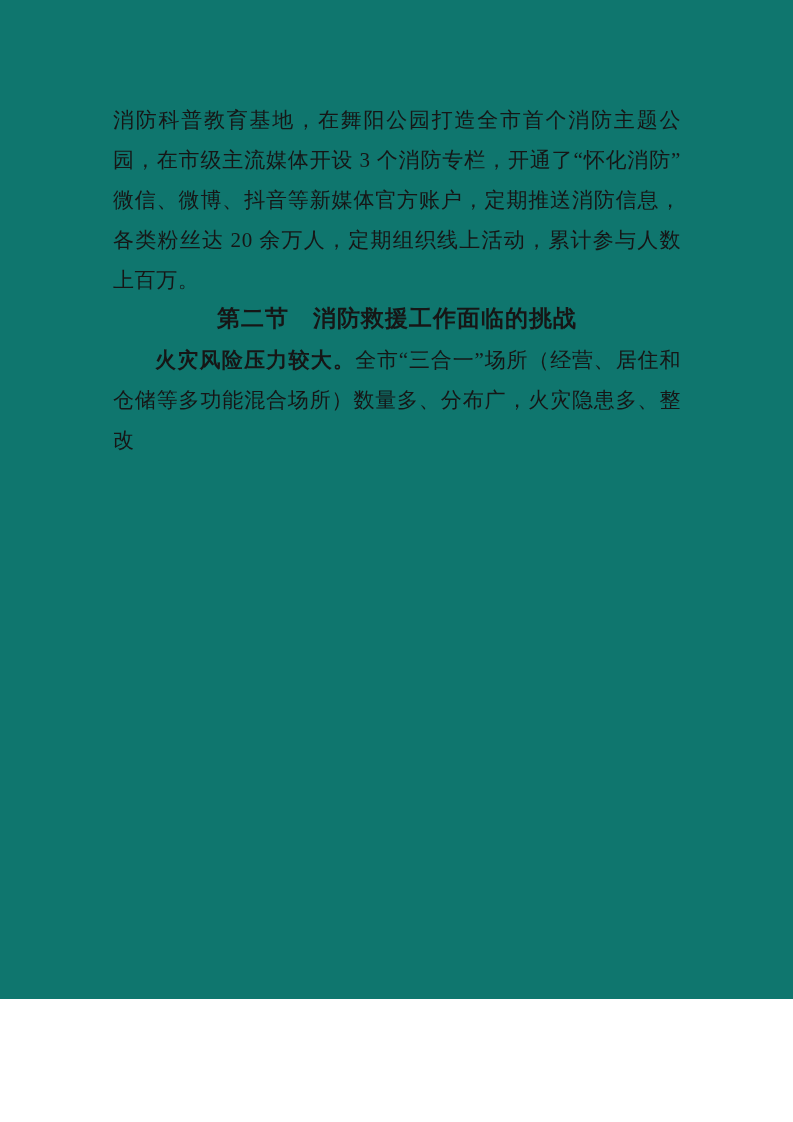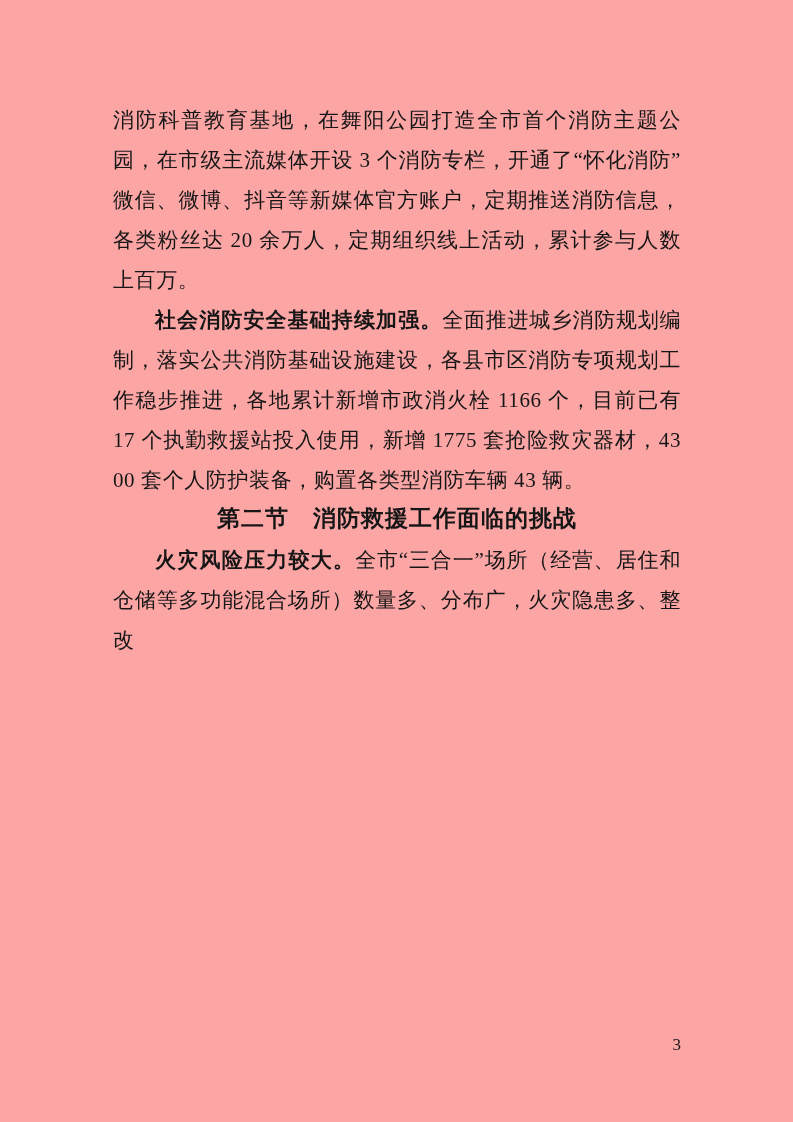--- a/index.html
+++ b/index.html
@@ -3,22 +3,22 @@
 <meta charset="utf-8">
 <style>
   html, body {
     margin: 0;
     padding: 0;
     background: #ffffff;
   }
   .page {
     position: relative;
     width: 793px;
-    height: 1122px;
-    background: #fca5a5;
+    height: 999px;
+    background: #0f766e;
     overflow: hidden;
     font-family: "Liberation Serif", "DejaVu Serif", serif;
     color: #161616;
   }
   .content {
     position: absolute;
     left: 113px;
     top: 100px;
     width: 568px;
   }
@@ -58,18 +58,17 @@
     line-height: 22px;
     color: #1a1a1a;
   }
 </style>
 </head>
 <body>
 
 <div class="page">
   <div class="content" id="content">
       <p class="para no-indent"><span class="body-text">消防科普教育基地，在舞阳公园打造全市首个消防主题公园，在市级主流媒体开设 3 个消防专栏，开通了“怀化消防”微信、微博、抖音等新媒体官方账户，定期推送消防信息，各类粉丝达 20 余万人，定期组织线上活动，累计参与人数上百万。</span></p>
-      <p class="para"><span class="lead">社会消防安全基础持续加强。</span><span class="body-text">全面推进城乡消防规划编制，落实公共消防基础设施建设，各县市区消防专项规划工作稳步推进，各地累计新增市政消火栓 1166 个，目前已有 17 个执勤救援站投入使用，新增 1775 套抢险救灾器材，4300 套个人防护装备，购置各类型消防车辆 43 辆。</span></p>
       <div class="heading">第二节　消防救援工作面临的挑战</div>
       <p class="para"><span class="lead">火灾风险压力较大。</span><span class="body-text">全市“三合一”场所（经营、居住和仓储等多功能混合场所）数量多、分布广，火灾隐患多、整改</span></p>
     </div>
   <div class="page-number">3</div>
 </div>
 
 </body></html>

